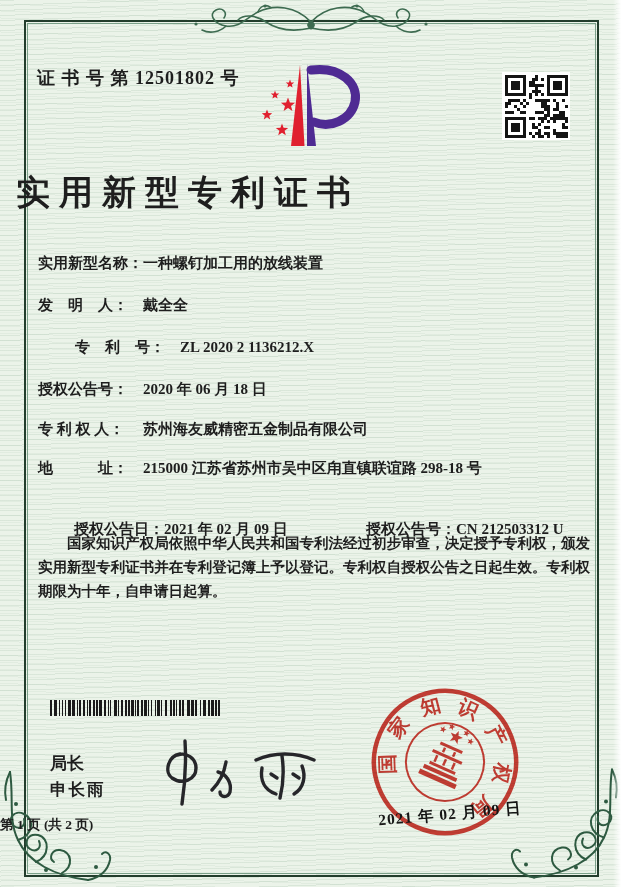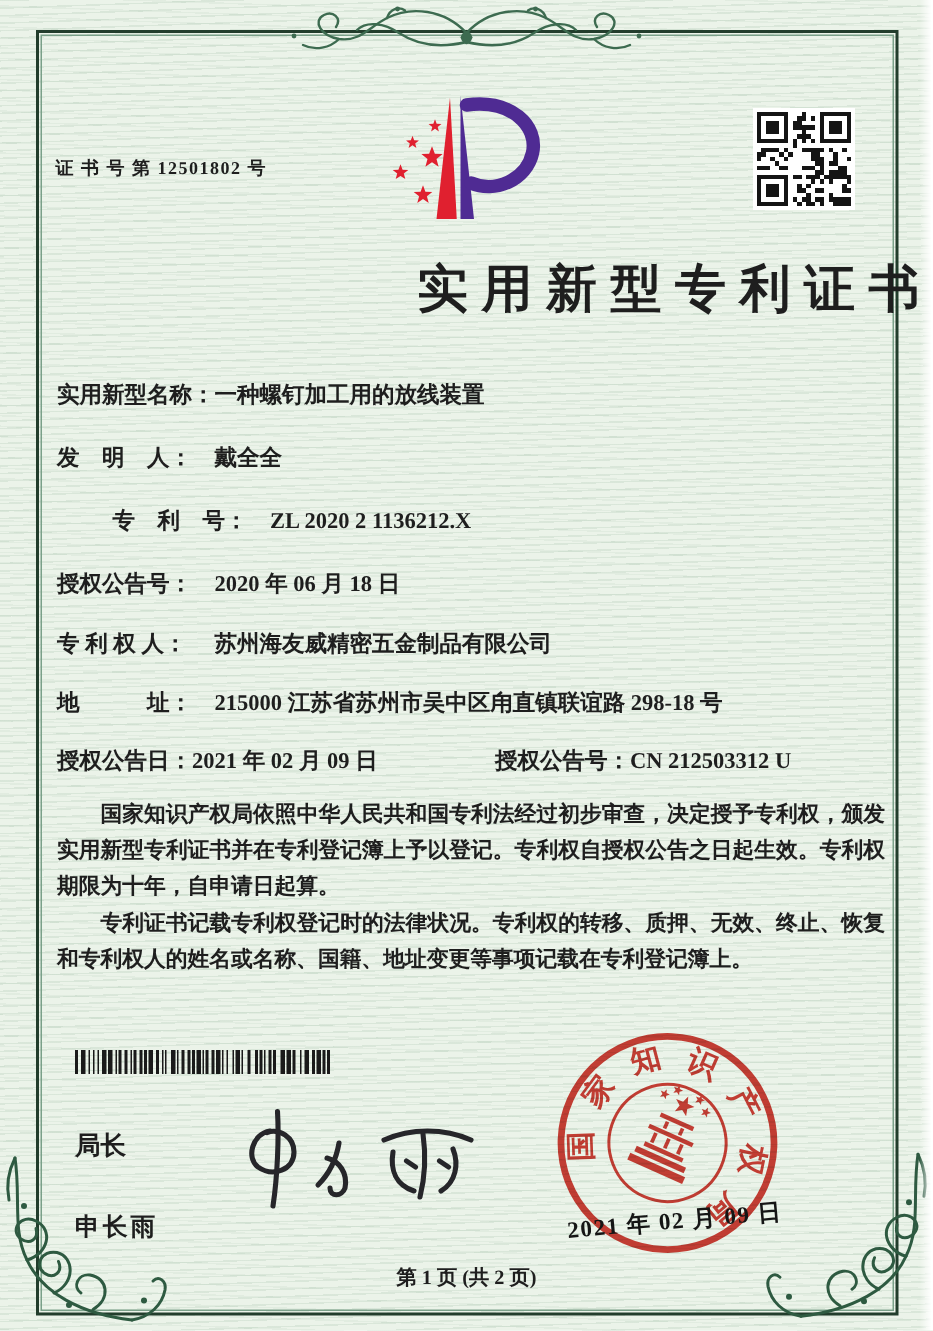--- a/index.html
+++ b/index.html
@@ -15,41 +15,41 @@
   .abs{position:absolute;}
   
   .frame{left:24px;top:20px;width:571px;height:853px;border:2px solid #223d2c;z-index:1;}
   .frame-inner{position:absolute;inset:1px;border:1px solid #7aa089;}
   
   .flourish-top{left:186px;top:2px;width:250px;height:36px;z-index:2;}
   .flourish-bl{left:2px;top:770px;width:115px;height:115px;z-index:2;}
   .flourish-br{right:2px;top:765px;width:115px;height:120px;z-index:2;transform:scaleX(-1);}
   .scan-edge{right:0;top:0;width:9px;height:100%;background:linear-gradient(to right,rgba(255,255,255,0),#ffffff 90%);z-index:9;}
   
-  .cert-no{left:37px;top:66px;font-size:12px;font-weight:700;letter-spacing:1px;z-index:3;margin-top:38px;}
+  .cert-no{left:37px;top:66px;font-size:18px;font-weight:700;letter-spacing:1px;z-index:3;}
   .logo{left:238px;top:58px;width:150px;height:106px;z-index:3;}
   .qr{left:502px;top:72px;width:68px;height:68px;z-index:3;}
-  .title{left:16px;right:0;top:170px;text-align:right;font-size:34px;font-weight:700;letter-spacing:9px;z-index:3;}
+  .title{left:16px;right:0;top:170px;text-align:left;font-size:34px;font-weight:700;letter-spacing:9px;z-index:3;}
   
   .field{left:38px;font-size:15px;font-weight:700;white-space:nowrap;z-index:3;}
   .field .lbl{display:inline-block;width:105px;white-space:pre;font-family:Liberation Serif, serif;}
   .f1{top:254px;} .f2{top:296px;} .f3{top:338px;margin-left:37px;} .f4{top:380px;}
-  .f5{top:420px;} .f6{top:459px;} .f7{top:498px;}
+  .f5{top:420px;} .f6{top:459px;} .f7{top:520px;margin-left:36px;}
   .grant-right{position:absolute;left:292px;top:0;text-align:center;}
   
   .body-text{left:38px;width:552px;top:531px;font-size:14.5px;font-weight:600;line-height:24px;z-index:3;text-align:justify;}
   .body-text p{margin:0 0 1px 0;text-indent:2em;}
   
   .barcode{left:50px;top:700px;width:172px;height:16px;z-index:3;}
   .director-title{left:50px;top:752px;font-size:17px;font-weight:700;z-index:3;}
-  .director-name{left:50px;top:779px;font-size:16.5px;font-weight:700;letter-spacing:2px;z-index:3;margin-top:28px;}
+  .director-name{left:50px;top:779px;font-size:16.5px;font-weight:700;letter-spacing:2px;z-index:3;}
   .signature{left:152px;top:736px;width:185px;height:74px;z-index:4;}
   .seal{left:368px;top:685px;width:154px;height:154px;z-index:5;opacity:.93;mix-blend-mode:multiply;}
   .seal-date{left:378px;top:804px;font-size:15.5px;font-weight:700;letter-spacing:1px;transform:rotate(-5deg);z-index:6;color:#151515;}
-  .footer{left:0;right:0;top:843px;text-align:center;font-size:13.5px;font-weight:700;z-index:3;}
+  .footer{left:0;right:0;top:816px;text-align:left;font-size:13.5px;font-weight:700;z-index:3;}
 </style>
 </head>
 <body>
 
 <div class="abs frame">
   <div class="frame-inner"></div>
 </div>
 
 <div class="abs flourish-top">
   <svg width="250" height="36" viewBox="0 0 250 36">
@@ -257,21 +257,20 @@
 <div class="abs field f4"><span class="lbl">授权公告号：</span><span>2020 年 06 月 18 日</span></div>
 <div class="abs field f5"><span class="lbl">专 利 权 人：</span><span>苏州海友威精密五金制品有限公司</span></div>
 <div class="abs field f6"><span class="lbl">地　　　址：</span><span>215000 江苏省苏州市吴中区甪直镇联谊路 298-18 号</span></div>
 <div class="abs field f7">
   <span>授权公告日：</span><span>2021 年 02 月 09 日</span>
   <span class="grant-right"><span>授权公告号：</span><span>CN 212503312 U</span></span>
 </div>
 
 <div class="abs body-text">
   <p>国家知识产权局依照中华人民共和国专利法经过初步审查，决定授予专利权，颁发实用新型专利证书并在专利登记簿上予以登记。专利权自授权公告之日起生效。专利权期限为十年，自申请日起算。</p>
-  <p>专利证书记载专利权登记时的法律状况。专利权的转移、质押、无效、终止、恢复和专利权人的姓名或名称、国籍、地址变更等事项记载在专利登记簿上。</p>
 </div>
 
 <div class="abs barcode">
   <svg id="barcode-svg" width="172" height="16" viewBox="0 0 172 16">
       <rect x="0" y="0" width="2" height="16" fill="#1a1a1a"></rect>
       <rect x="4" y="0" width="3" height="16" fill="#1a1a1a"></rect>
       <rect x="9" y="0" width="1" height="16" fill="#1a1a1a"></rect>
       <rect x="12" y="0" width="1" height="16" fill="#1a1a1a"></rect>
       <rect x="15" y="0" width="1" height="16" fill="#1a1a1a"></rect>
       <rect x="18" y="0" width="3" height="16" fill="#1a1a1a"></rect>

